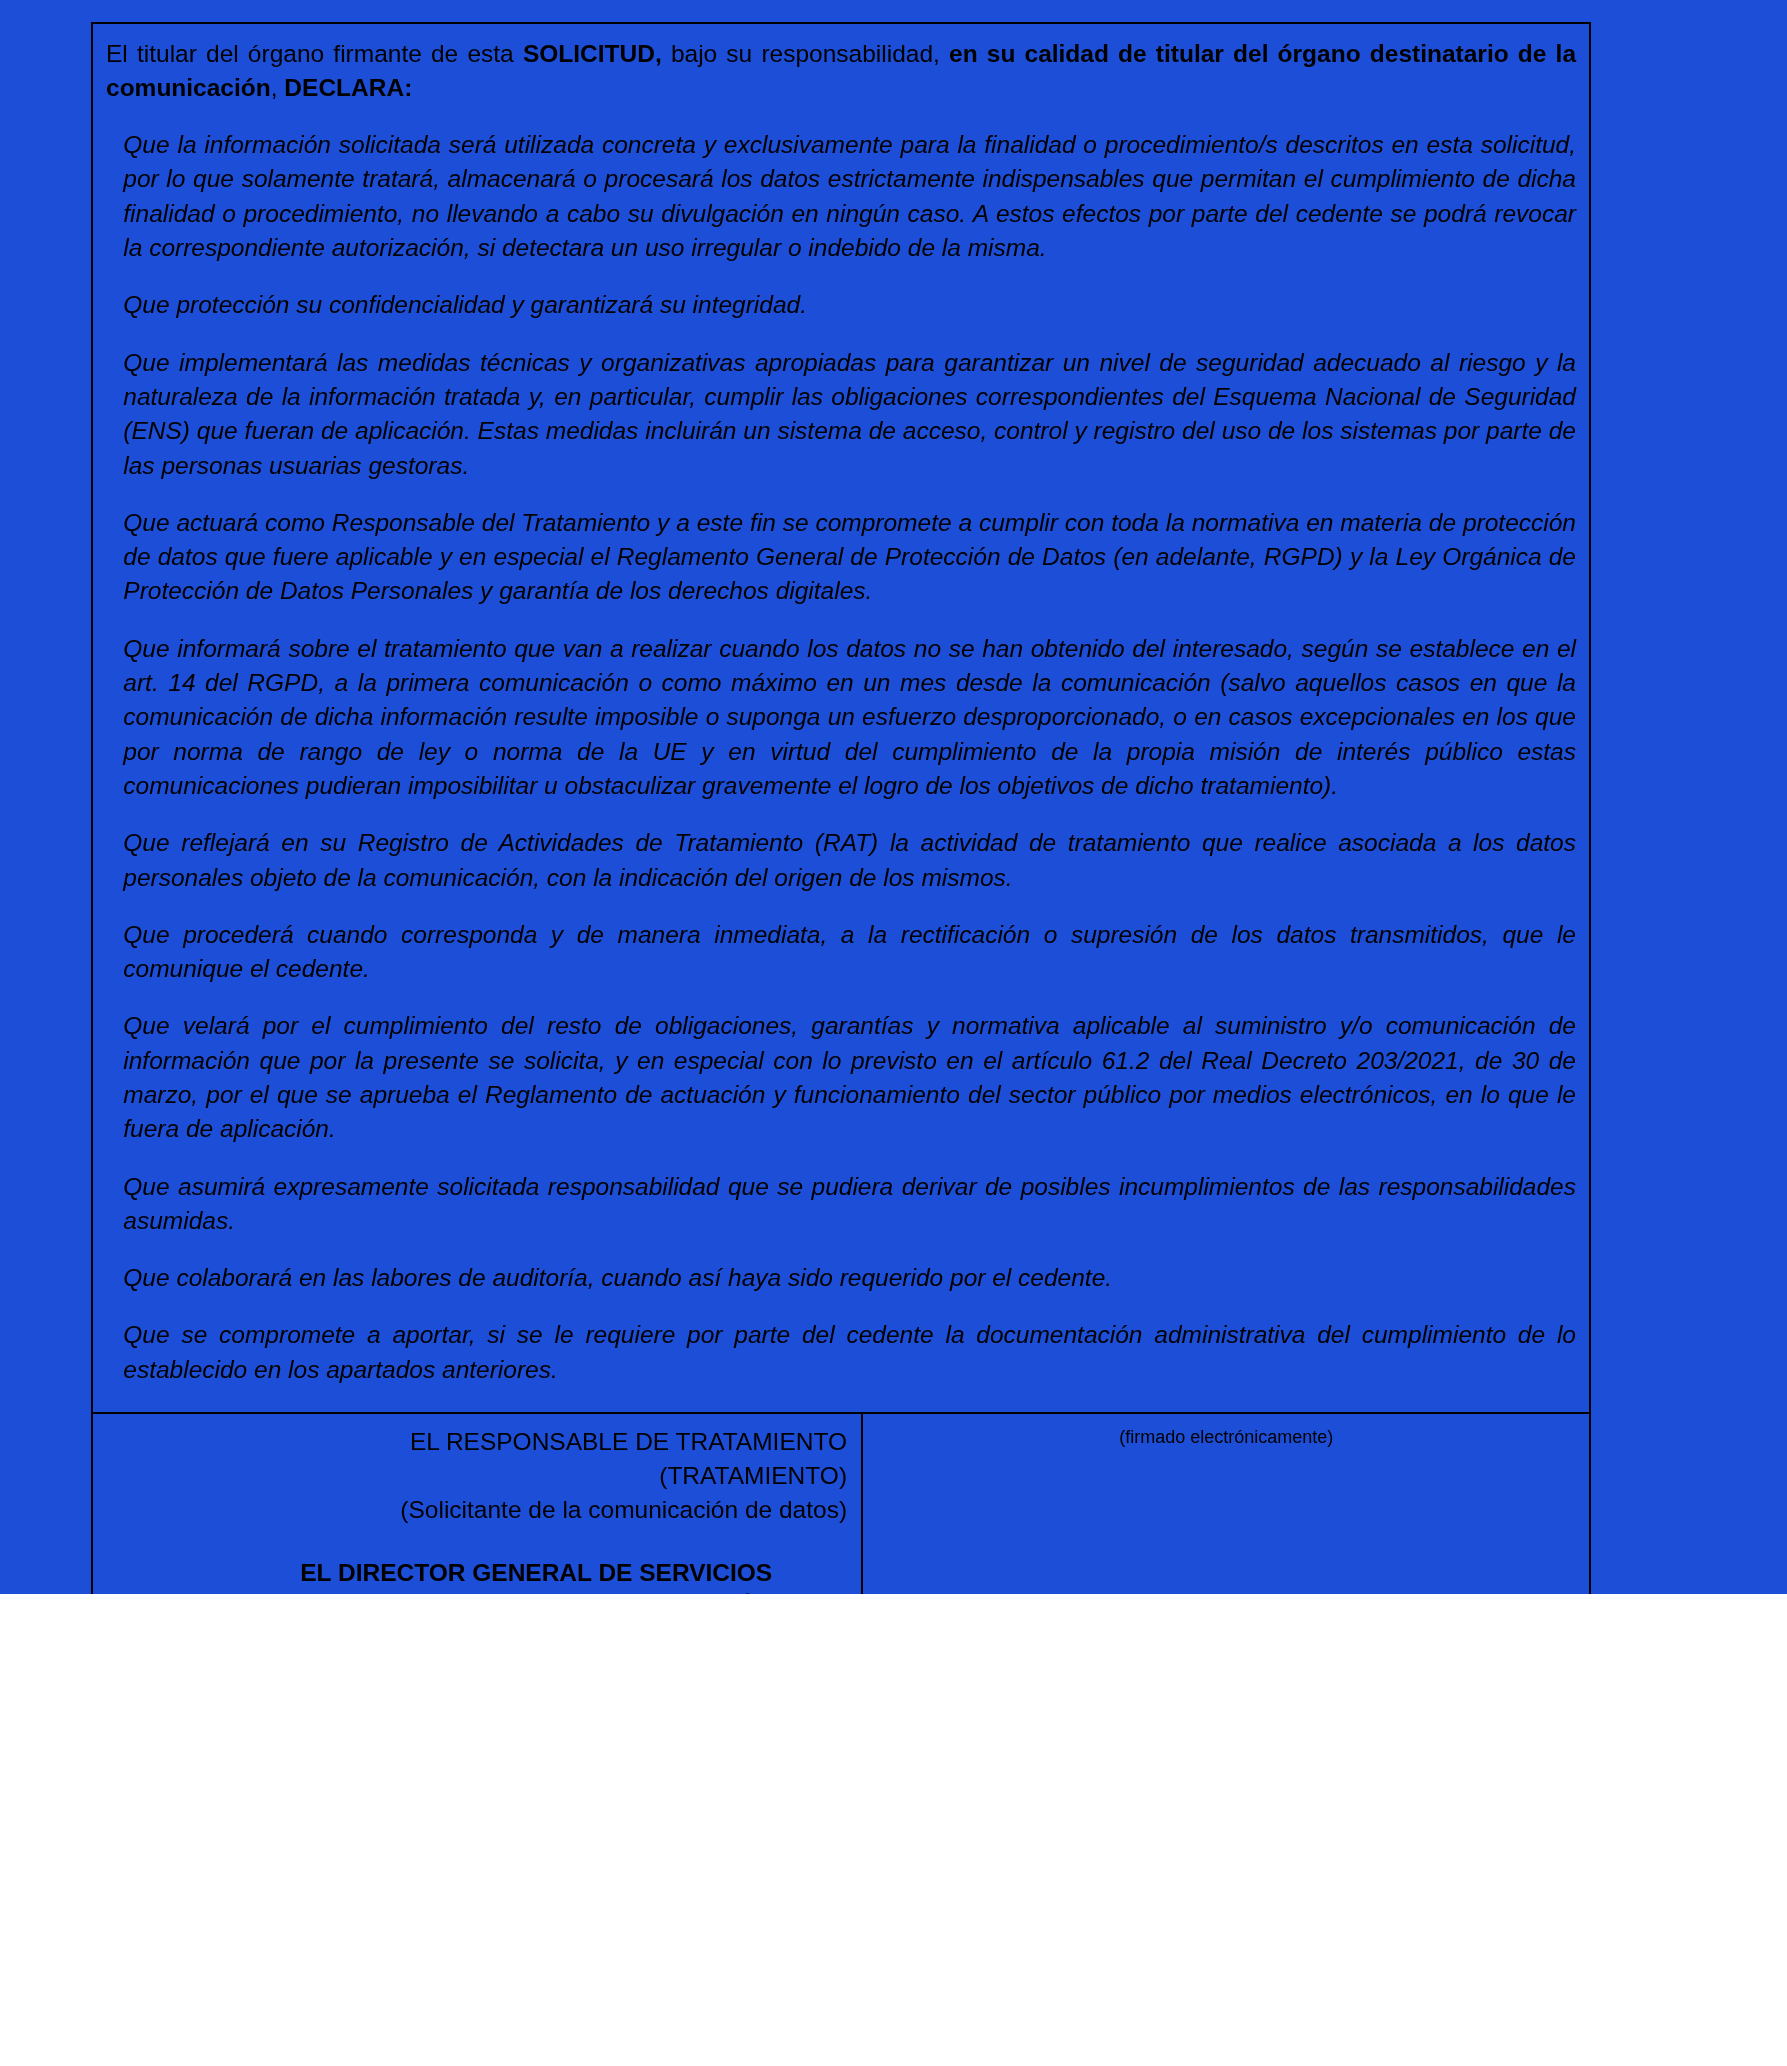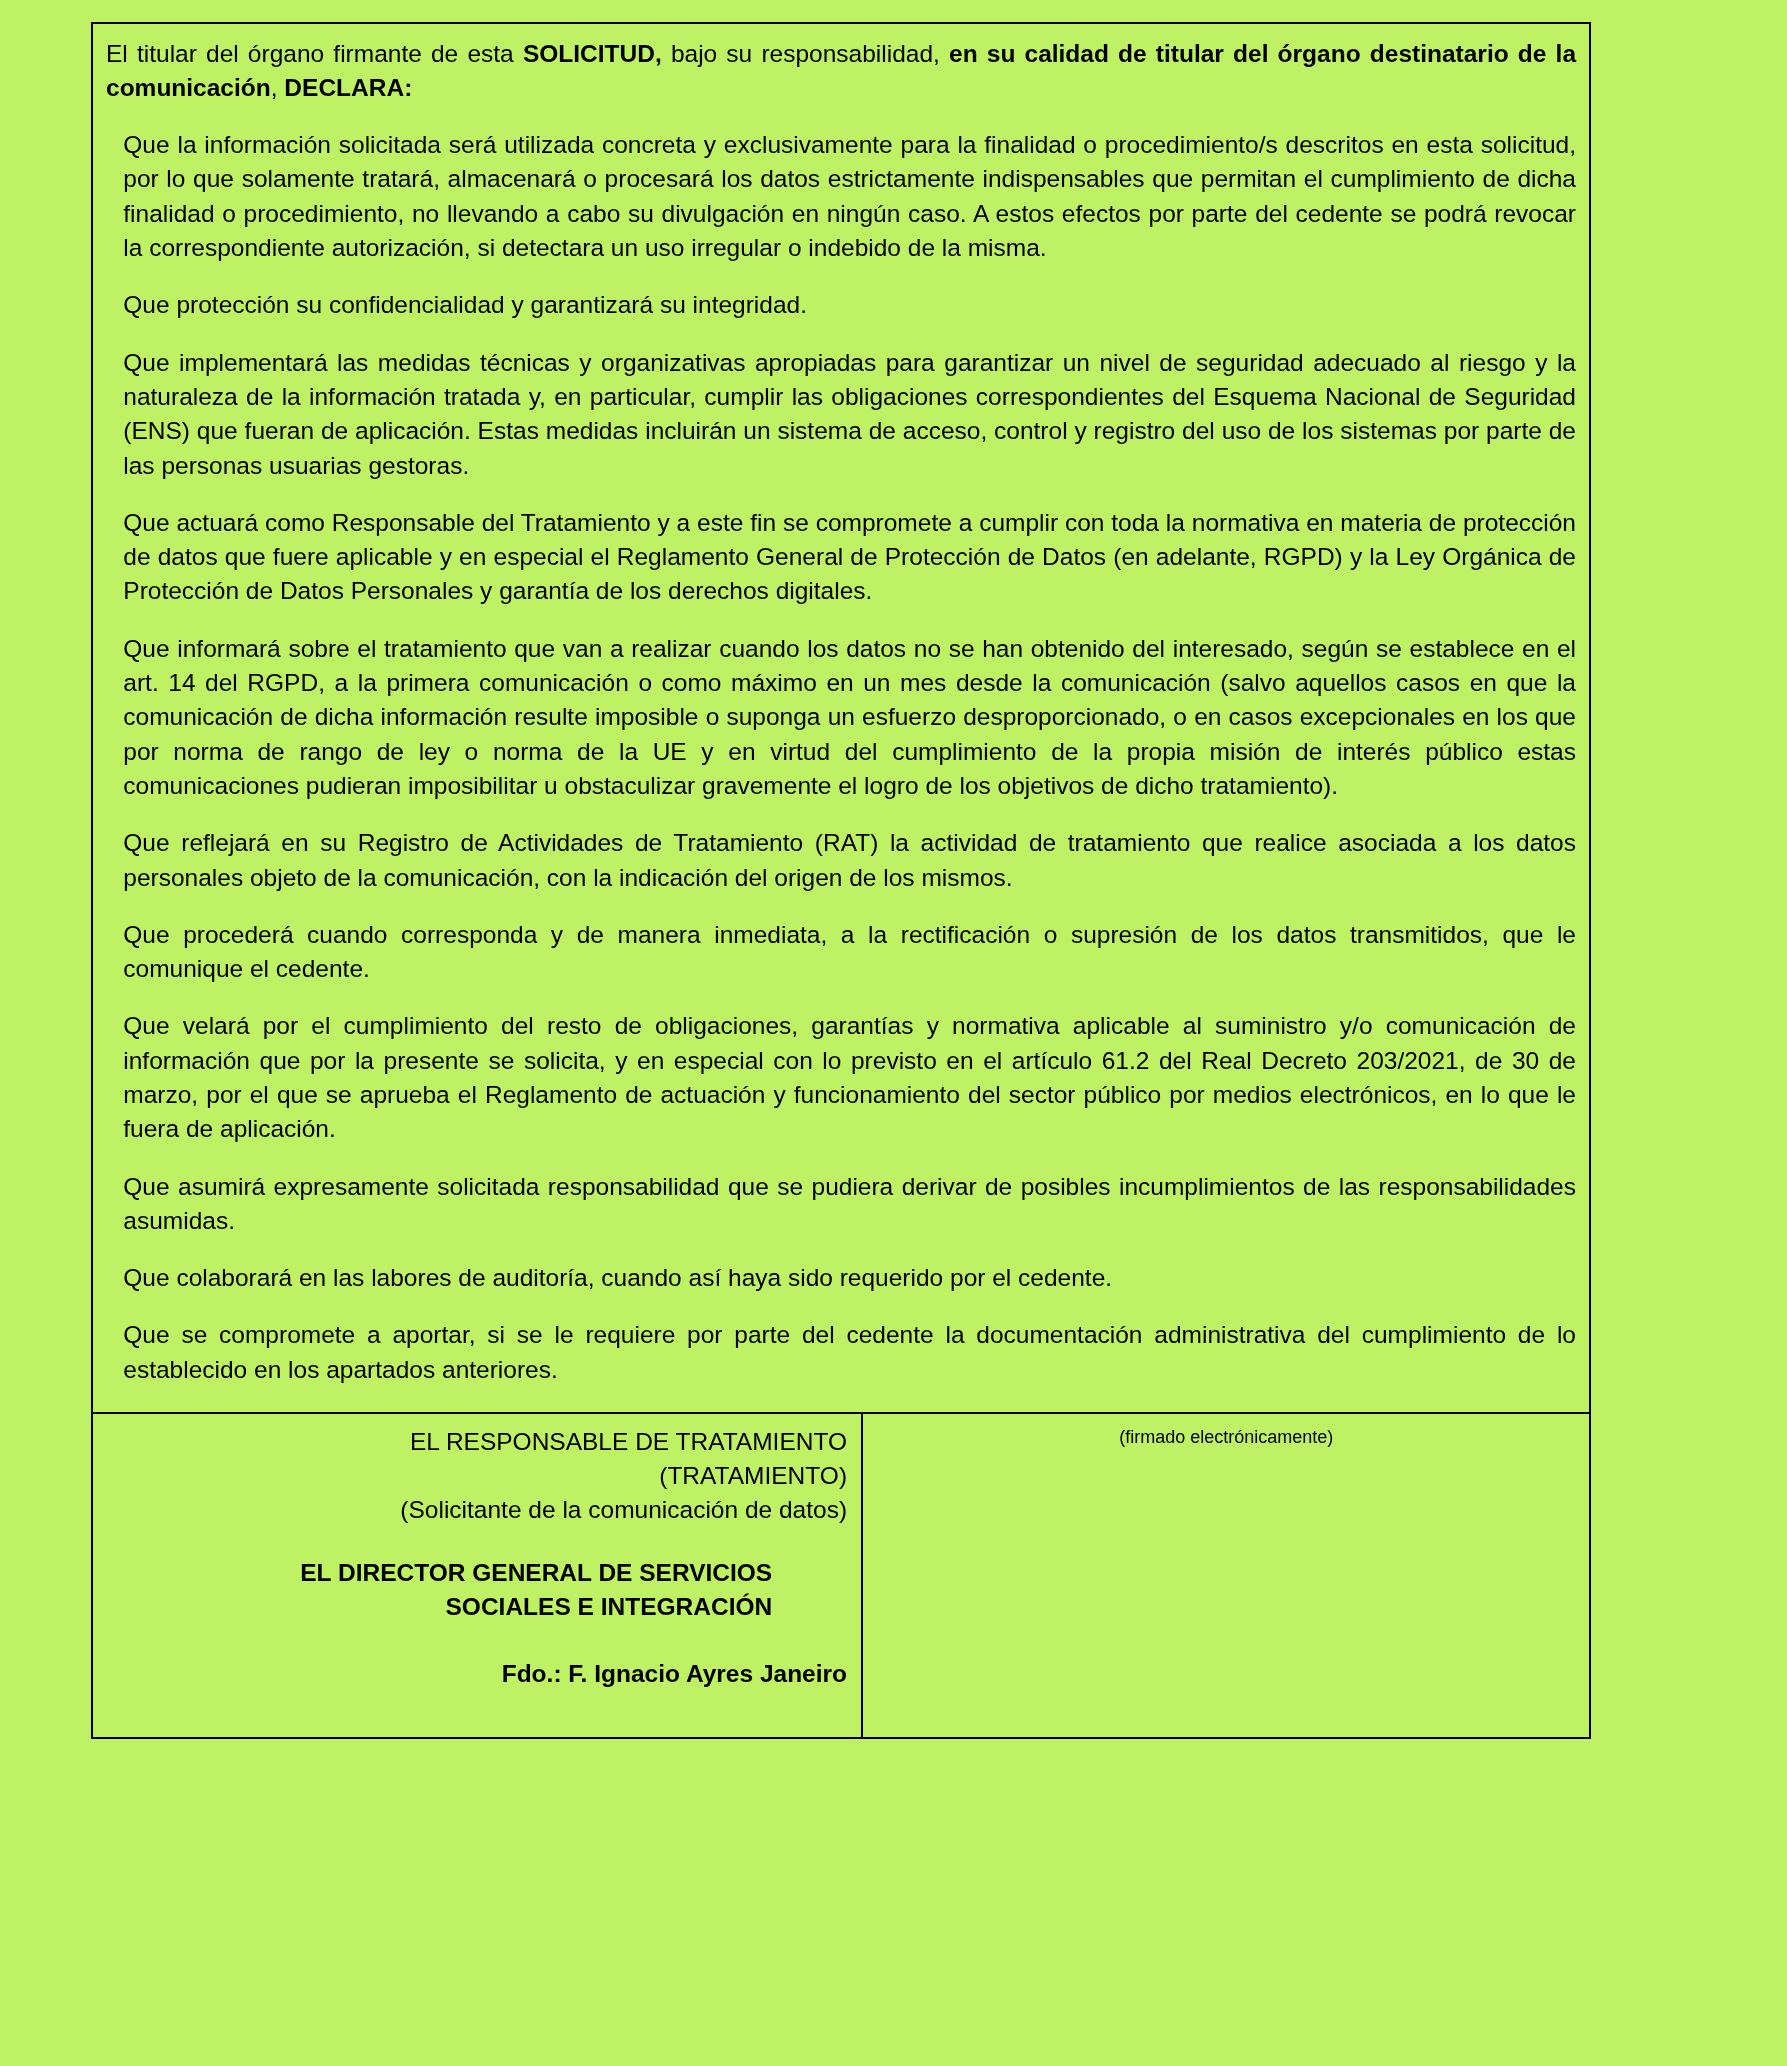--- a/index.html
+++ b/index.html
@@ -6,22 +6,22 @@
   html, body {
     margin: 0;
     padding: 0;
     background: #ffffff;
     color: #000000;
     font-family: "Liberation Sans", sans-serif;
   }
   .page {
     position: relative;
     width: 1787px;
-    height: 2066px;
-    background: #bef264;
+    height: 1594px;
+    background: #1d4ed8;
     overflow: hidden;
   }
   .doc-box {
     position: absolute;
     left: 91px;
     top: 21.6px;
     width: 1500px;
     border: 2.2px solid #000000;
   }
   .doc-body {
@@ -33,20 +33,21 @@
     margin: 5.8px 0 0 0;
     text-align: justify;
   }
   .declaration-header strong { font-weight: bold; }
   .paragraphs {
     margin-left: 17.3px;
   }
   .paragraphs p {
     margin: 23px 0 0 0;
     text-align: justify;
+    font-style: italic;
   }
   .signature-table {
     display: flex;
     border-top: 2.2px solid #000000;
     min-height: 325px;
     align-items: stretch;
   }
   .sig-cell-left {
     width: 51.5%;
     border-right: 2.2px solid #000000;

